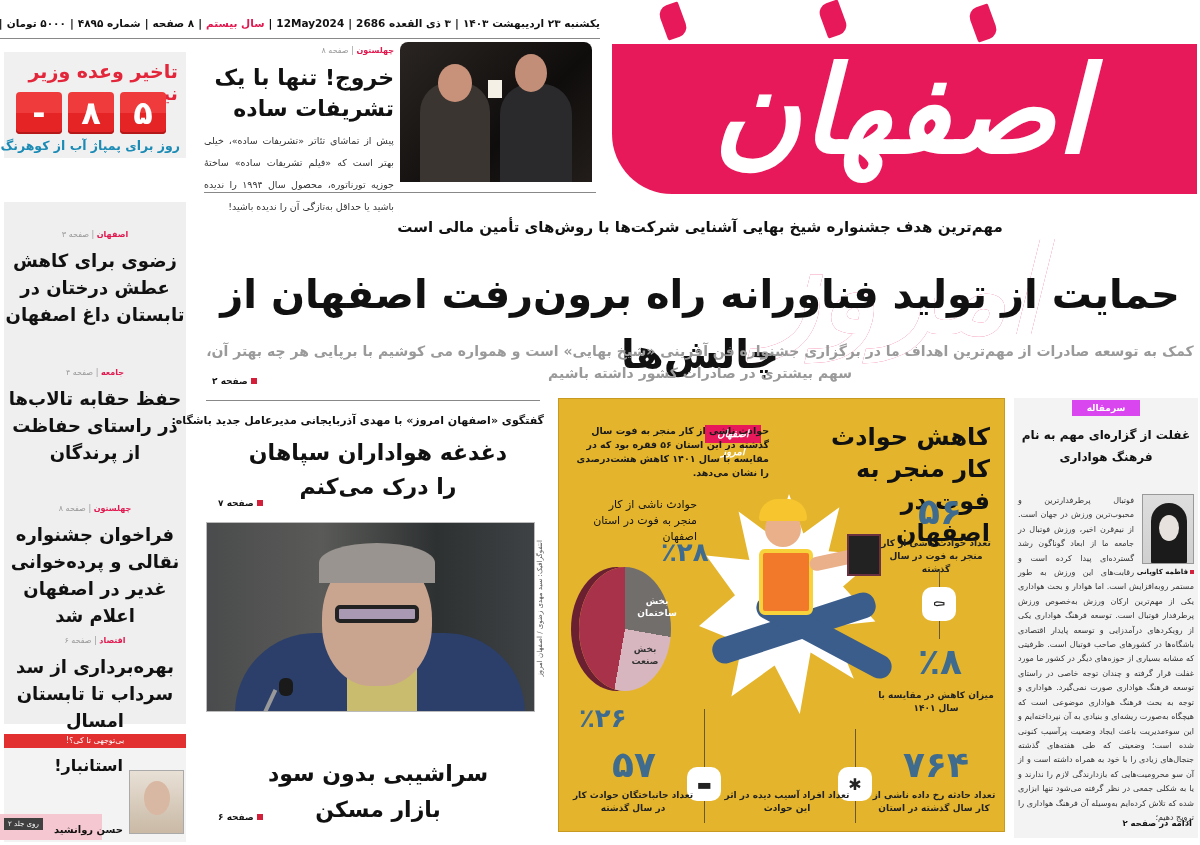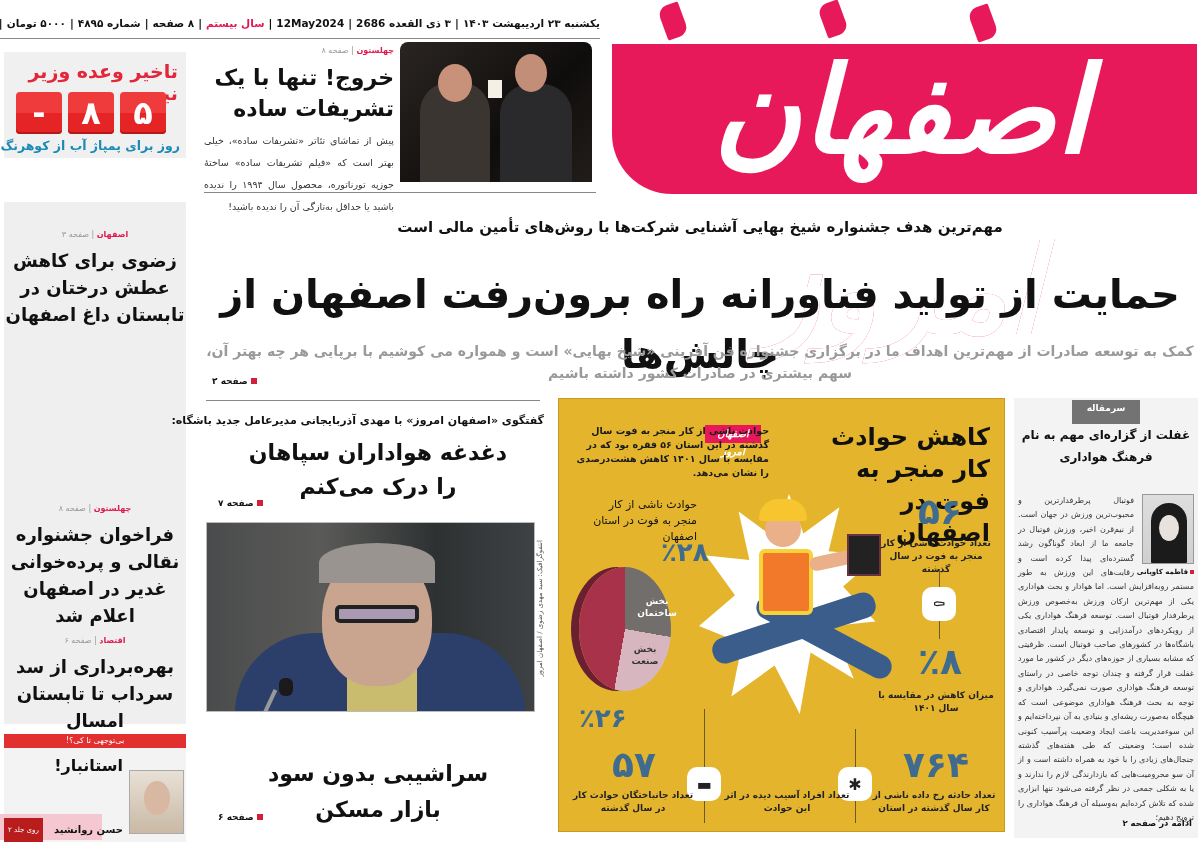--- a/index.html
+++ b/index.html
@@ -31,21 +31,21 @@
   .news-kicker .cat { color: #e2184f; font-weight: bold; }
   .news-title { font-size: 18px; font-weight: bold; line-height: 27px; margin-top: 8px; color: #111; }
 
   .opinion-box { left: 4px; top: 734px; width: 182px; height: 108px; background: #f3f3f3; }
   .opinion-banner { position: absolute; left: 0; top: 0; width: 182px; height: 14px; background: #e23030; color: #fff; font-size: 8px; text-align: center; line-height: 14px; }
   .opinion-title { position: absolute; right: 63px; top: 22px; font-size: 16px; font-weight: bold; }
   .opinion-photo { position: absolute; right: 2px; top: 36px; width: 55px; height: 64px; background: linear-gradient(#e8e0d6, #c9b9a5); border: 1px solid #aaa; }
   .opinion-photo .face { position: absolute; left: 14px; top: 10px; width: 26px; height: 34px; background: #d8b8a2; border-radius: 50%; }
   .opinion-author { position: absolute; right: 63px; top: 90px; font-size: 10px; font-weight: bold; }
   .callout-tab { position: absolute; left: -4px; top: 80px; width: 102px; height: 26px; background: #f5c7d0; }
-  .callout-tab .pg { position: absolute; left: 4px; top: 4px; background: #b91c1c; color: #fff; font-size: 7px; padding: 8px 4px; }
+  .callout-tab .pg { position: absolute; left: 4px; top: 4px; background: #404040; color: #fff; font-size: 7px; padding: 2px 4px; }
 
   
   .top-story { left: 204px; top: 40px; width: 396px; height: 152px; }
   .top-story .kicker { position: absolute; right: 206px; top: 6px; font-size: 8px; color: #999; }
   .top-story .kicker .cat { color: #e2184f; font-weight: bold; }
   .top-story .title { position: absolute; right: 206px; top: 22px; width: 190px; font-size: 22px; font-weight: bold; line-height: 31px; text-align: right; }
   .top-story .lead { position: absolute; right: 206px; top: 90px; width: 190px; font-size: 9.5px; line-height: 22px; color: #333; text-align: justify; }
   .top-story .photo { position: absolute; right: 8px; top: 2px; width: 192px; height: 140px; background: linear-gradient(135deg, #2a2522, #0f0d0c 60%, #221d1a); border-radius: 8px 8px 0 0; overflow: hidden; }
   .top-story .photo .fig1 { position: absolute; left: 20px; top: 40px; width: 70px; height: 100px; background: #3a3530; border-radius: 30px 30px 0 0; }
   .top-story .photo .head1 { position: absolute; left: 38px; top: 22px; width: 34px; height: 38px; background: #c8917a; border-radius: 50%; }
@@ -93,21 +93,21 @@
   .info .worker-vest { position: absolute; left: 200px; top: 150px; width: 54px; height: 66px; background: #f2782a; border: 4px solid #f7d23a; border-radius: 6px; }
   .info .worker-head { position: absolute; left: 206px; top: 112px; width: 36px; height: 36px; background: #e9b08a; border-radius: 50%; }
   .info .worker-helmet { position: absolute; left: 200px; top: 100px; width: 48px; height: 22px; background: #f7c52e; border-radius: 24px 24px 4px 4px; }
   .info .worker-legs { position: absolute; left: 150px; top: 216px; width: 170px; height: 26px; background: #3b5d8c; border-radius: 12px; transform: rotate(-18deg); }
   .info .worker-legs2 { position: absolute; left: 190px; top: 226px; width: 150px; height: 24px; background: #3b5d8c; border-radius: 12px; transform: rotate(28deg); }
   .info .worker-arm { position: absolute; left: 250px; top: 152px; width: 70px; height: 14px; background: #e9b08a; border-radius: 7px; transform: rotate(-12deg); }
   .info .socket { position: absolute; left: 288px; top: 135px; width: 34px; height: 42px; background: #222; border: 2px solid #6a3140; }
 
   
   .editorial { left: 1014px; top: 398px; width: 184px; height: 440px; background: #f3f3f3; }
-  .editorial .badge { position: absolute; left: 58px; top: 2px; width: 68px; height: 24px; background: #737373; color: #fff; font-size: 9px; font-weight: bold; text-align: center; line-height: 16px; }
+  .editorial .badge { position: absolute; left: 58px; top: 2px; width: 68px; height: 16px; background: #d946ef; color: #fff; font-size: 9px; font-weight: bold; text-align: center; line-height: 16px; }
   .editorial .title { position: absolute; left: 4px; top: 26px; width: 176px; text-align: center; font-size: 12px; font-weight: bold; line-height: 22px; }
   .editorial .photo { position: absolute; right: 4px; top: 96px; width: 52px; height: 70px; background: linear-gradient(#dedede, #cfcfcf); border: 1px solid #999; overflow: hidden; }
   .editorial .photo .hijab { position: absolute; left: 8px; top: 8px; width: 36px; height: 62px; background: #1b1b1b; border-radius: 18px 18px 4px 4px; }
   .editorial .photo .face { position: absolute; left: 16px; top: 20px; width: 20px; height: 26px; background: #e7e2de; border-radius: 50%; }
   .editorial .author { position: absolute; right: 4px; top: 170px; font-size: 7px; font-weight: bold; }
   .editorial .author .sq { display: inline-block; width: 4px; height: 4px; background: #d41f3a; margin-left: 2px; }
   .editorial .body { position: absolute; left: 4px; top: 96px; width: 176px; font-size: 8px; line-height: 14.4px; color: #333; text-align: justify; }
   .editorial .body .float { float: right; width: 60px; height: 82px; }
   .editorial .more { position: absolute; right: 6px; top: 420px; font-size: 8.5px; font-weight: bold; }
 </style>
@@ -165,20 +165,24 @@
     <div class="digit">۵</div>
   </div>
   <div class="promo-sub">روز برای پمپاژ آب از کوهرنگ ۳</div>
 </div>
 
 <div class="abs news-box">
   <div class="news-item" style="top:28px;">
     <div class="news-kicker"><span class="cat">اصفهان</span> | <span>صفحه ۳</span></div>
     <div class="news-title">زضوی برای کاهش عطش درختان در تابستان داغ اصفهان</div>
   </div>
+  <div class="news-item" style="top:166px;">
+    <div class="news-kicker"><span class="cat">جامعه</span> | <span>صفحه ۴</span></div>
+    <div class="news-title">حفظ حقابه تالاب‌ها در راستای حفاظت از پرندگان</div>
+  </div>
   <div class="news-item" style="top:302px;">
     <div class="news-kicker"><span class="cat">چهلستون</span> | <span>صفحه ۸</span></div>
     <div class="news-title">فراخوان جشنواره نقالی و پرده‌خوانی غدیر در اصفهان اعلام شد</div>
   </div>
   <div class="news-item" style="top:434px;">
     <div class="news-kicker"><span class="cat">اقتصاد</span> | <span>صفحه ۶</span></div>
     <div class="news-title">بهره‌برداری از سد سرداب تا تابستان امسال</div>
   </div>
 </div>
 

